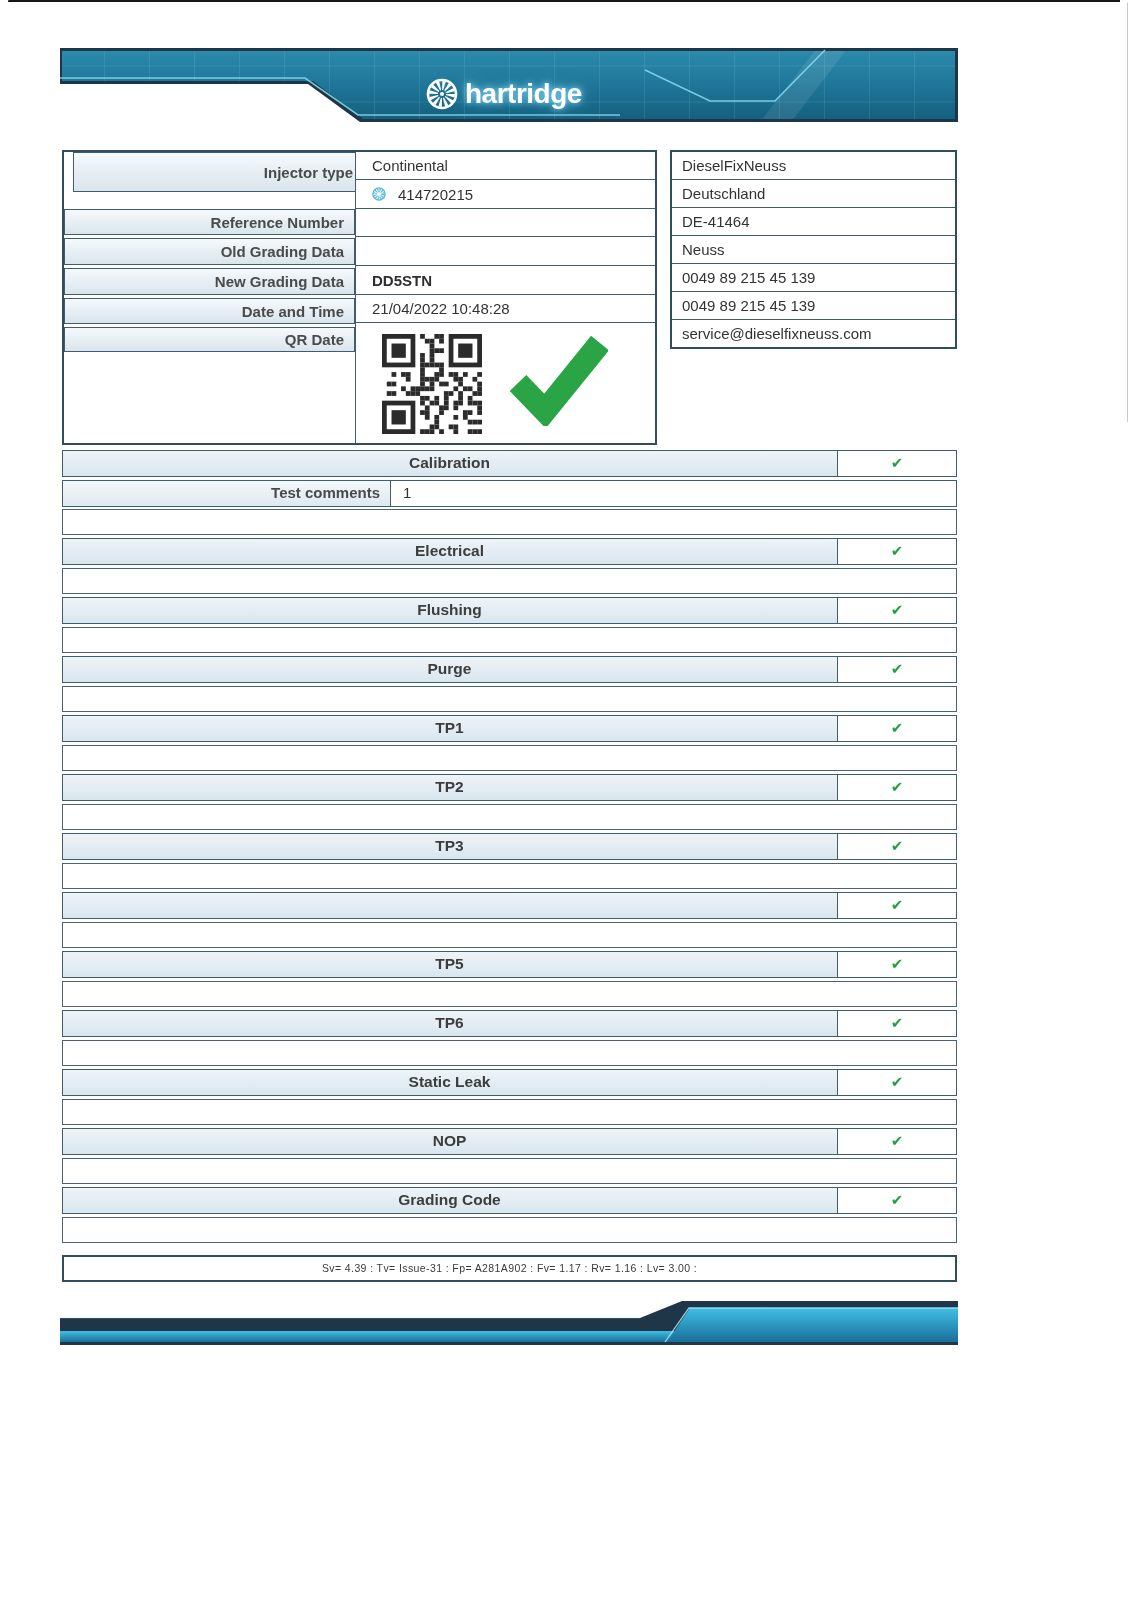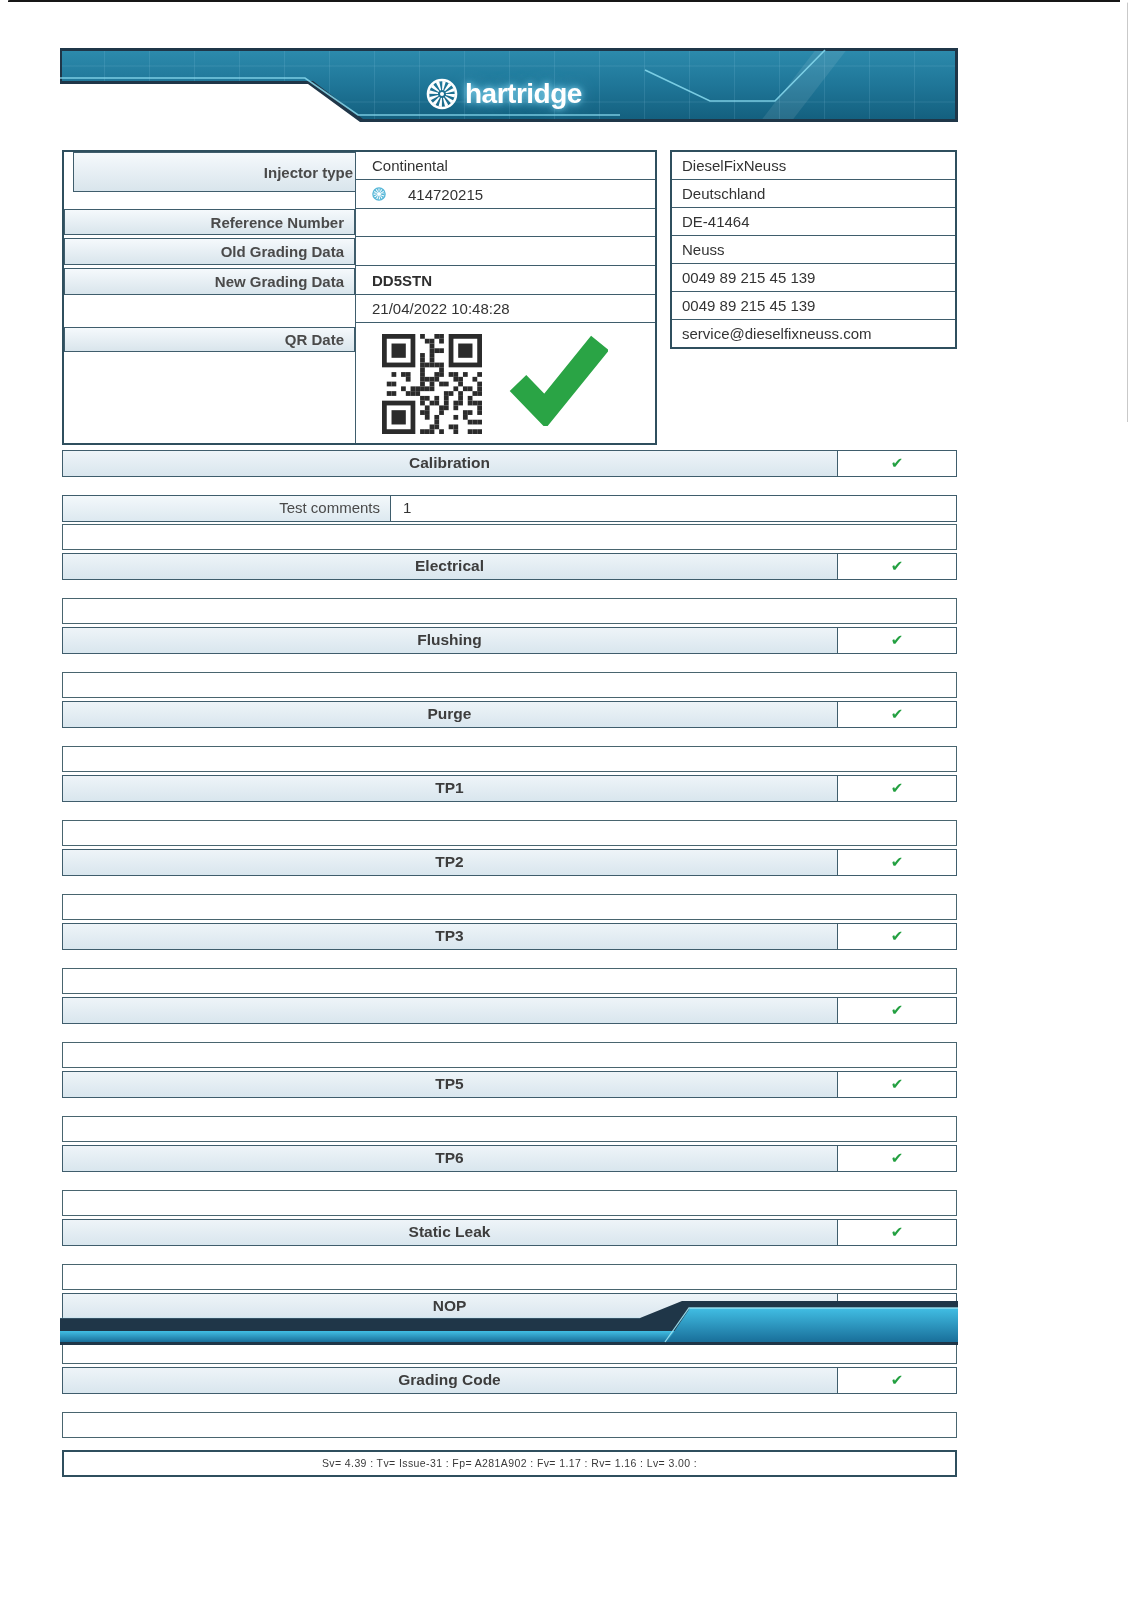--- a/index.html
+++ b/index.html
@@ -29,31 +29,31 @@
 
   .company-table{position:absolute;left:670px;top:150px;width:287px;
                  border:2px solid #2f4f5e;box-sizing:border-box;background:#fff;}
   .crow{height:27px;line-height:27px;border-bottom:1.6px solid #3f5d6c;
         padding-left:10px;font-size:15px;color:#333;box-sizing:content-box;}
   .crow:last-child{border-bottom:none;}
 
   
   .results{position:absolute;left:62px;top:450px;width:895px;}
   .row-hdr{position:relative;height:27px;border:1.8px solid #3f5d6c;box-sizing:border-box;
-           background:linear-gradient(#eef4f8,#d9e6ee);margin-bottom:18px;}
+           background:linear-gradient(#eef4f8,#d9e6ee);margin-bottom:3px;}
   .row-hdr .title{position:absolute;left:0;right:120px;top:0;bottom:0;text-align:center;
                   line-height:23px;font-weight:bold;font-size:15.5px;color:#3d3d3d;}
   .chk-cell{position:absolute;right:0;top:0;bottom:0;width:119px;background:#fff;
             border-left:1.8px solid #3f5d6c;box-sizing:border-box;text-align:center;}
   .chk{color:#23a041;font-size:15px;font-weight:bold;line-height:23px;}
   .row-comments{position:relative;height:27px;border:1.8px solid #3f5d6c;box-sizing:border-box;
                 background:#fff;margin-bottom:2px;}
   .tc-label{position:absolute;left:0;top:0;bottom:0;width:328px;box-sizing:border-box;
             background:linear-gradient(#f3f8fb,#dde9f0);border-right:1.8px solid #3f5d6c;
-            text-align:right;padding-right:10px;font-weight:normal;font-size:15px;color:#4a4a4a;line-height:23px;}
+            text-align:right;padding-right:10px;font-weight:bold;font-size:15px;color:#4a4a4a;line-height:23px;}
   .tc-value{margin-left:340px;line-height:23px;font-size:15px;color:#333;}
   .row-empty{height:26px;border:1.5px solid #49656f;box-sizing:border-box;background:#fff;margin-bottom:3px;}
   .row-note{margin-top:12px;height:27px;border:2px solid #2f4f5e;box-sizing:border-box;
             text-align:center;font-size:10.5px;line-height:23px;color:#3a3a3a;letter-spacing:.4px;background:#fff;}
 
   
   .footer-band{position:absolute;left:60px;top:1298px;width:898px;height:47px;}
 </style>
 </head>
 <body>
@@ -92,25 +92,26 @@
       </svg>
       <span class="brand">hartridge</span>
     </div>
   </div>
 
   <div class="info-table">
     <div class="label-box" style="top:0;height:40px;margin-left:9px;">Injector type</div>
     <div class="label-box" style="top:57px;height:26px;">Reference Number</div>
     <div class="label-box" style="top:86px;height:27px;">Old Grading Data</div>
     <div class="label-box" style="top:116px;height:27px;">New Grading Data</div>
+    <div class="label-box" style="top:146px;height:26px;">Date and Time</div>
     <div class="label-box" style="top:175px;height:25px;">QR Date</div>
 
     <div class="value-col">
       <div class="vrow" style="height:28px;">Continental</div>
-      <div class="vrow" style="height:29px;gap:22px;">
+      <div class="vrow" style="height:29px;gap:12px;">
         <svg width="14" height="14" viewBox="0 0 32 32">
           <circle cx="16" cy="16" r="14" fill="none" stroke="#56b7d8" stroke-width="3"></circle>
           <circle cx="16" cy="16" r="8.5" fill="none" stroke="#56b7d8" stroke-width="9" stroke-dasharray="2.3 2.15"></circle>
         </svg>
         <span>414720215</span>
       </div>
       <div class="vrow" style="height:28px;"></div>
       <div class="vrow" style="height:29px;"></div>
       <div class="vrow bold" style="height:29px;">DD5STN</div>
       <div class="vrow" style="height:28px;">21/04/2022 10:48:28</div>

